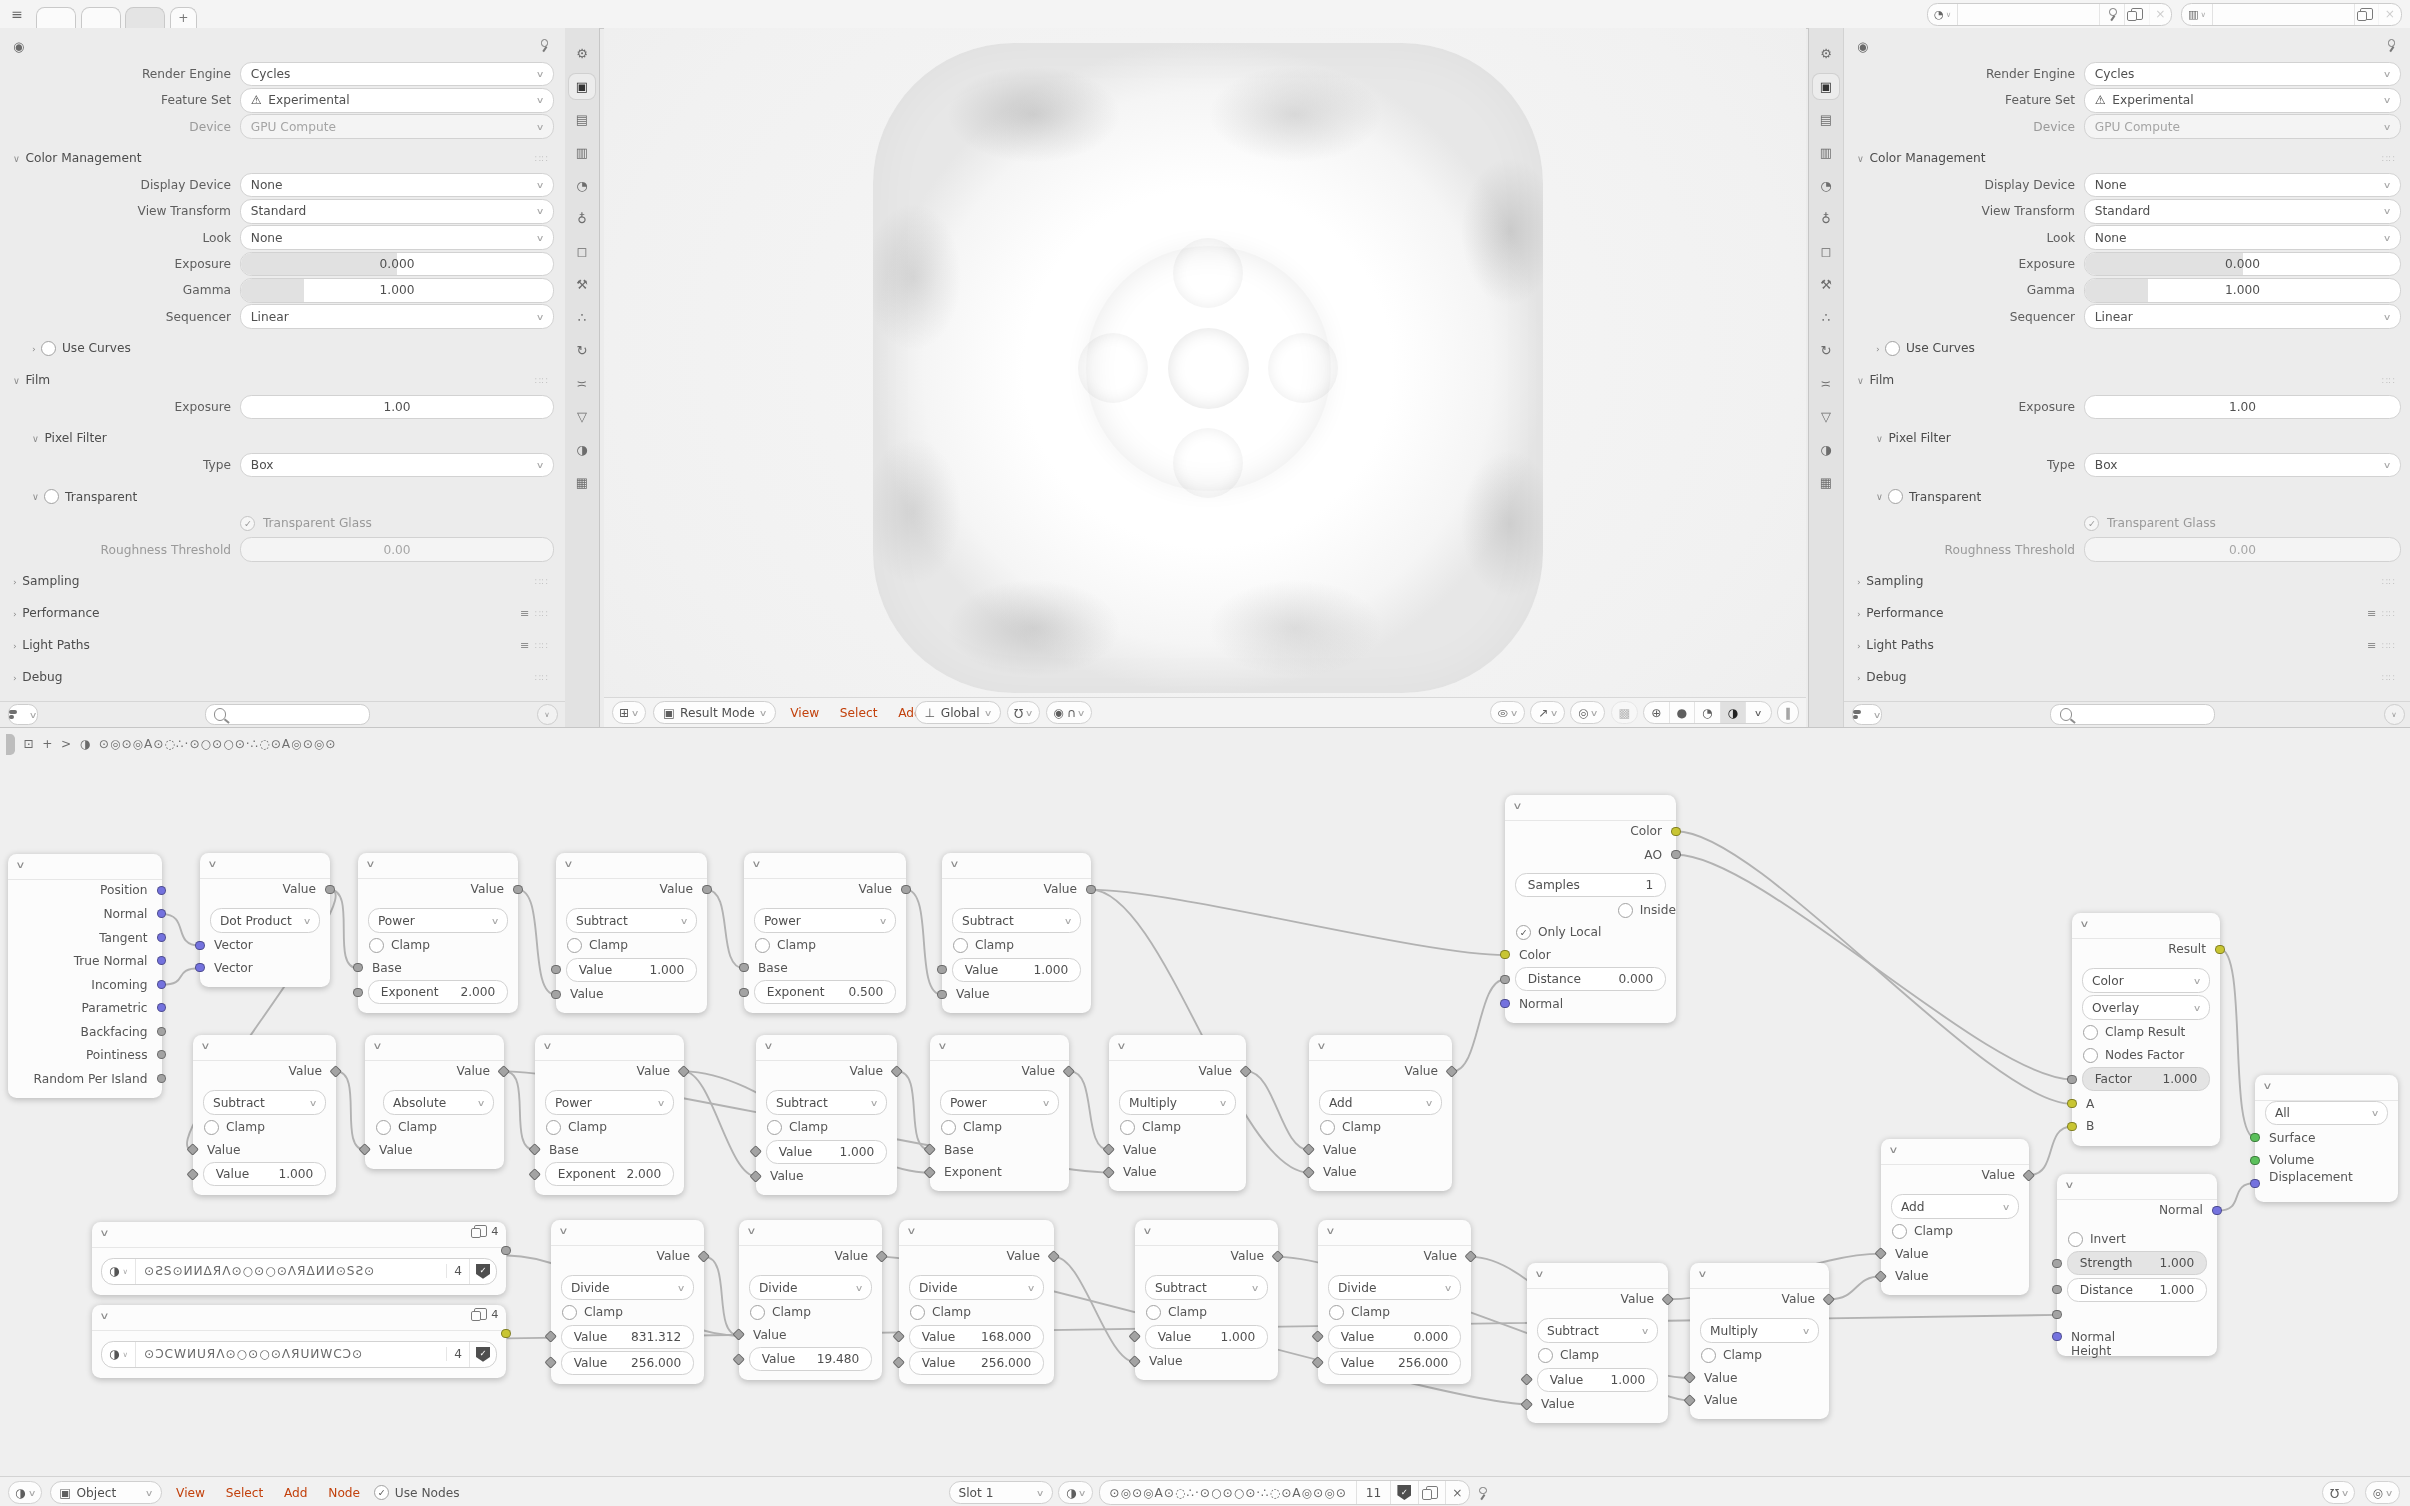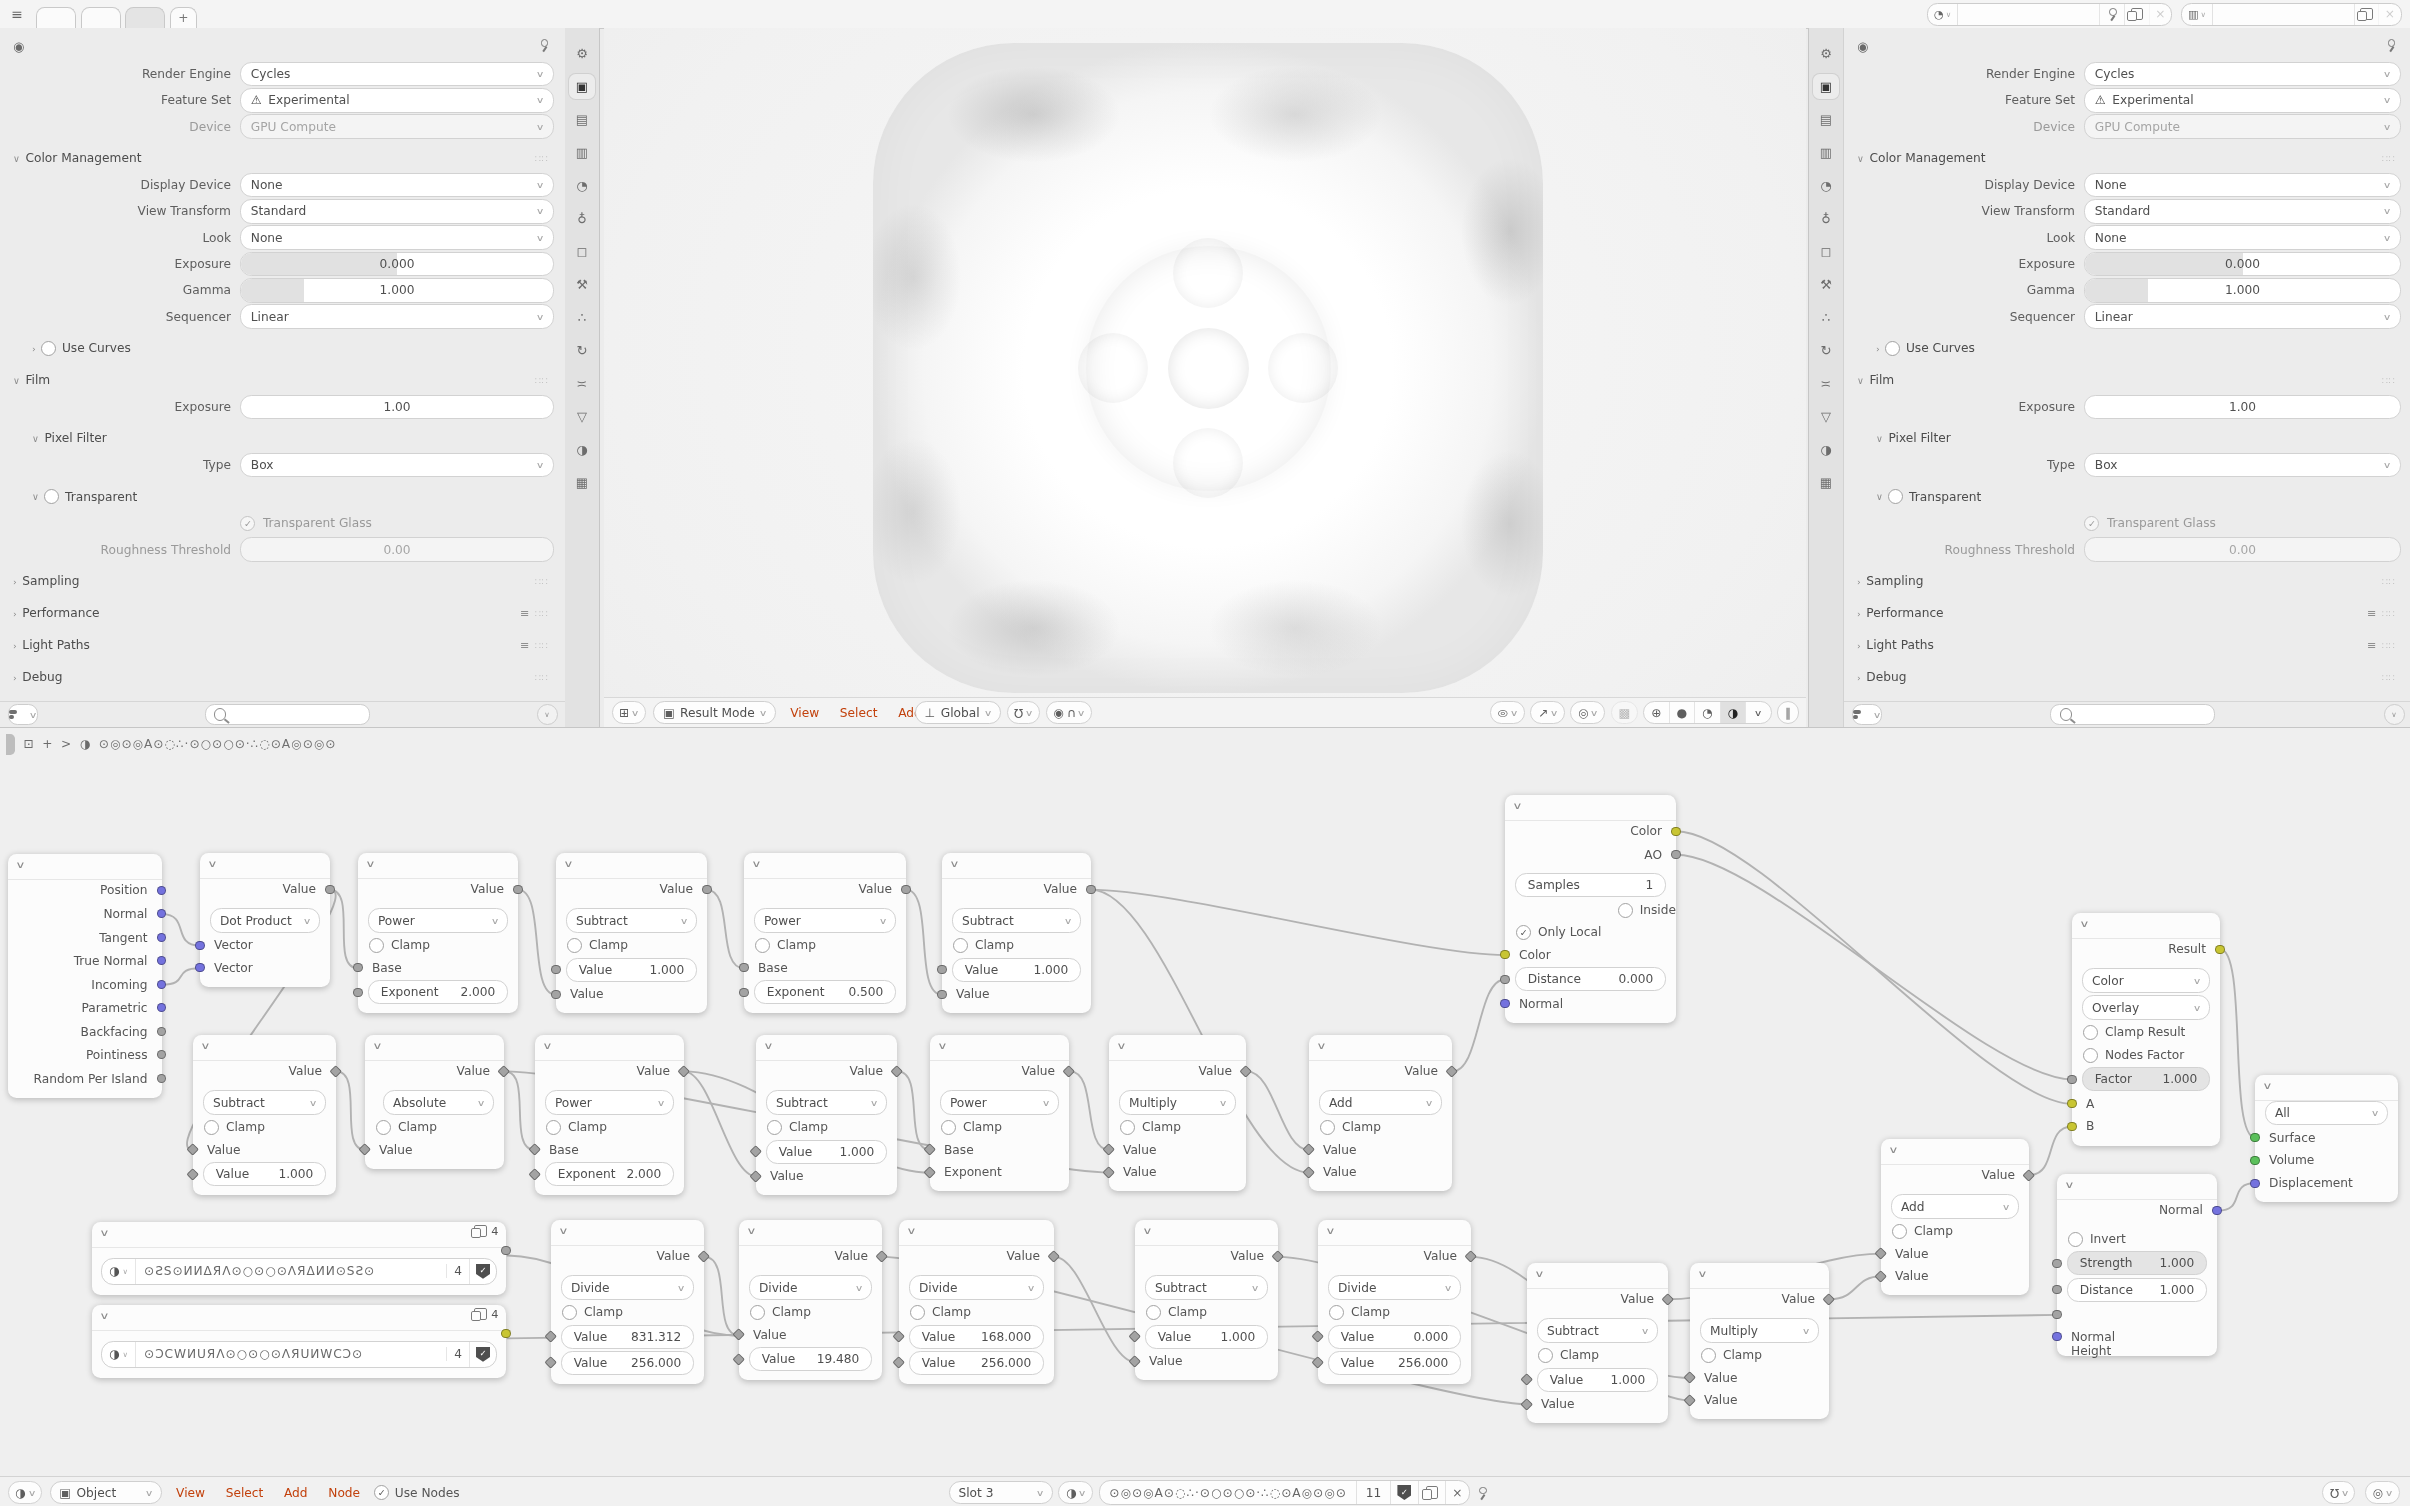--- a/index.html
+++ b/index.html
@@ -1499,21 +1499,21 @@
           </div>
           <span class="sock" style="background: rgb(91, 192, 91); top: 58px; left: -4.7px;"></span>
           <div class="nrow" style="top: 52px; height: 22.6px;">
             <span class="nlab-l">Surface</span>
           </div>
           <span class="sock" style="background: rgb(91, 192, 91); top: 81px; left: -4.7px;"></span>
           <div class="nrow" style="top: 74px; height: 22.6px;">
             <span class="nlab-l">Volume</span>
           </div>
           <span class="sock" style="background: rgb(116, 114, 222); top: 104px; left: -4.7px;"></span>
-          <div class="nrow" style="top: 97px; height: 22.6px;">
+          <div class="nrow" style="top: 91px; height: 22.6px;">
             <span class="nlab-l">Displacement</span>
           </div>
         </div>
       </div>
     <div id="pathbar">
       <span class="handle"></span>
       <span>⊡</span>
       <span>+</span>
       <span>&gt;</span>
       <span>◑</span>
@@ -1532,21 +1532,21 @@
       <span class="vmenu">View</span>
       <span class="vmenu">Select</span>
       <span class="vmenu">Add</span>
       <span class="vmenu">Node</span>
       <span style="display:flex;align-items:center;gap:5.6px;">
         <span class="cb on"></span>
         <span>Use Nodes</span>
       </span>
       <span class="nbright">
         <span class="hpill">
-            <span>Slot 3</span>
+            <span>Slot 1</span>
             <span class="cv" style="margin-left:38px;">∨</span>
           </span>
         <span class="iconbtn">
             <span>◑</span>
             <span class="cv">∨</span>
           </span>
         <span class="matfield">
           <span class="matname">⊙◎⊙◎A⊙◌∴·⊙○⊙○⊙·∴◌⊙A◎⊙◎⊙</span>
           <span class="matcount">11</span>
           <span class="matbtn">

